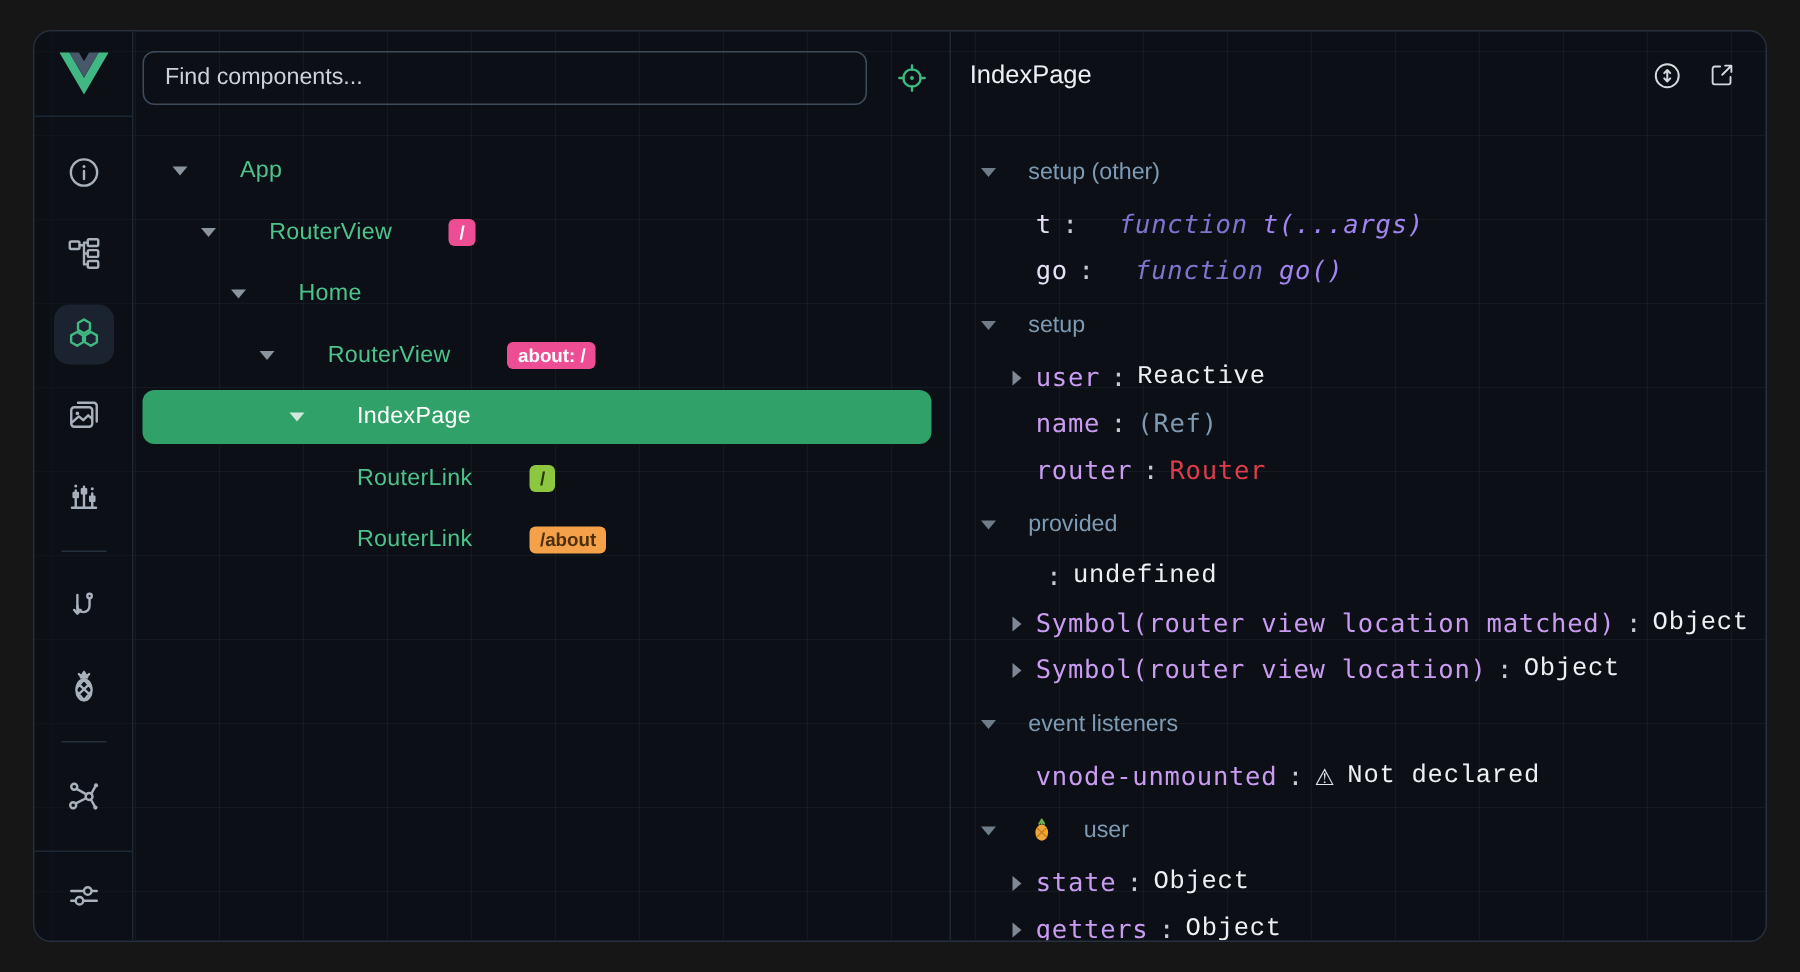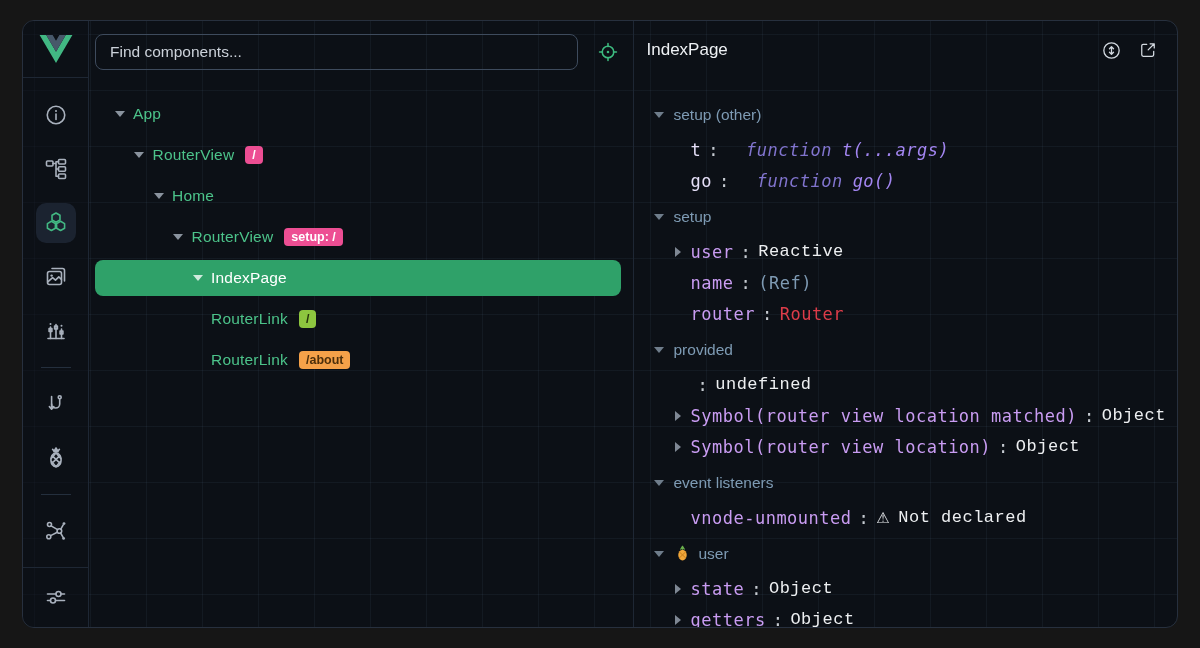--- a/index.html
+++ b/index.html
@@ -35,21 +35,21 @@
   
   .tree-pane { flex:1 1 0; min-width:0; border-right:1px solid #1e2734; display:flex; flex-direction:column; }
   .search-row { display:flex; align-items:center; padding:13px 8px 0 6px; gap:13px; }
   input.search { flex:1; height:36px; background:transparent; border:1px solid #3e4b5d; border-radius:8px;
     color:#e7eaee; font-size:15.5px; padding:0 14px; outline:none; font-family:"Liberation Sans",sans-serif; }
   input.search::placeholder { color:#ccd2da; opacity:1; }
   .locate-btn { width:34px; height:34px; display:grid; place-items:center; cursor:pointer; }
   .locate-btn svg { stroke:#3dba7f; fill:none; stroke-width:1.7; stroke-linecap:round; }
   .tree { padding-top:26px; overflow:hidden; }
   .tree-row { height:36px; margin:0 12px 5px 6px; display:flex; align-items:center;
-    border-radius:8px; white-space:nowrap; cursor:pointer; }
+    border-radius:8px; white-space:nowrap; cursor:pointer;gap:27px; }
   .tree-row .slot { width:13px; margin-right:7px; display:flex; justify-content:center; flex:0 0 13px; }
   .tree-label { font-size:15.5px; color:#4cc38a; font-weight:500; letter-spacing:0.2px; }
   .tree-row.selected { background:#2fa169; }
   .tree-row.selected .tree-label { color:#ffffff; }
   .badge { margin-left:11px; font-size:12.5px; font-weight:600; padding:2.5px 7px; border-radius:4px; line-height:1; }
   .badge.pink   { background:#ed4e93; color:#ffffff; }
   .badge.green  { background:#8dc63f; color:#27350b; }
   .badge.orange { background:#f5a149; color:#4d2f0b; }
   
   .tri-down { width:0; height:0; border-left:5.5px solid transparent; border-right:5.5px solid transparent;
@@ -59,21 +59,21 @@
   .tri-right { width:0; height:0; border-top:5px solid transparent; border-bottom:5px solid transparent;
     border-left:6.5px solid #7f8894; }
   
   .details { flex:1 1 0; min-width:0; display:flex; flex-direction:column; }
   .d-header { height:58px; display:flex; align-items:center; padding:0 18px 0 13px; }
   .d-title { font-size:17px; color:#eef1f4; font-weight:500; flex:1; }
   .d-actions { display:flex; gap:15px; }
   .icon-btn { width:22px; height:22px; display:grid; place-items:center; cursor:pointer; }
   .icon-btn svg { stroke:#d3d9e0; fill:none; stroke-width:1.5; stroke-linecap:round; stroke-linejoin:round; }
   .d-content { padding-top:20px; overflow:hidden; flex:1; }
-  .sec-header { height:31px; margin-top:5px; display:flex; align-items:center; padding-left:20px; gap:10px;
+  .sec-header { height:31px; margin-top:5px; display:flex; align-items:center; padding-left:20px; gap:22px;
     white-space:nowrap; cursor:pointer; }
   .sec:first-child .sec-header { margin-top:0; }
   .sec-label { font-size:15.5px; color:#7e9bb4; }
   .sec-items { padding-top:4px; }
   .d-item { height:31px; display:flex; align-items:center; padding-left:41px; white-space:nowrap;
     font-family:"DejaVu Sans Mono", monospace; font-size:17px; letter-spacing:0.5px; overflow:hidden; }
   .d-item .slot { flex:0 0 16px; width:16px; display:flex; justify-content:flex-start; cursor:pointer; }
   .key { color:#c99cf2; }
   .key.light { color:#e5dff7; }
   .colon { color:#c6cbd1; margin:0 7px; }
@@ -209,21 +209,21 @@
           <span class="slot">
             <span class="tri-down"></span>
           </span>
           <span class="tree-label">Home</span>
         </div>
         <div class="tree-row" style="padding-left: 76.5px;">
           <span class="slot">
             <span class="tri-down"></span>
           </span>
           <span class="tree-label">RouterView</span>
-          <span class="badge pink">setup: /</span>
+          <span class="badge pink">about: /</span>
         </div>
         <div class="tree-row selected" style="padding-left: 96px;">
           <span class="slot">
             <span class="tri-down"></span>
           </span>
           <span class="tree-label">IndexPage</span>
         </div>
         <div class="tree-row" style="padding-left: 96px;">
           <span class="slot"></span>
           <span class="tree-label">RouterLink</span>

